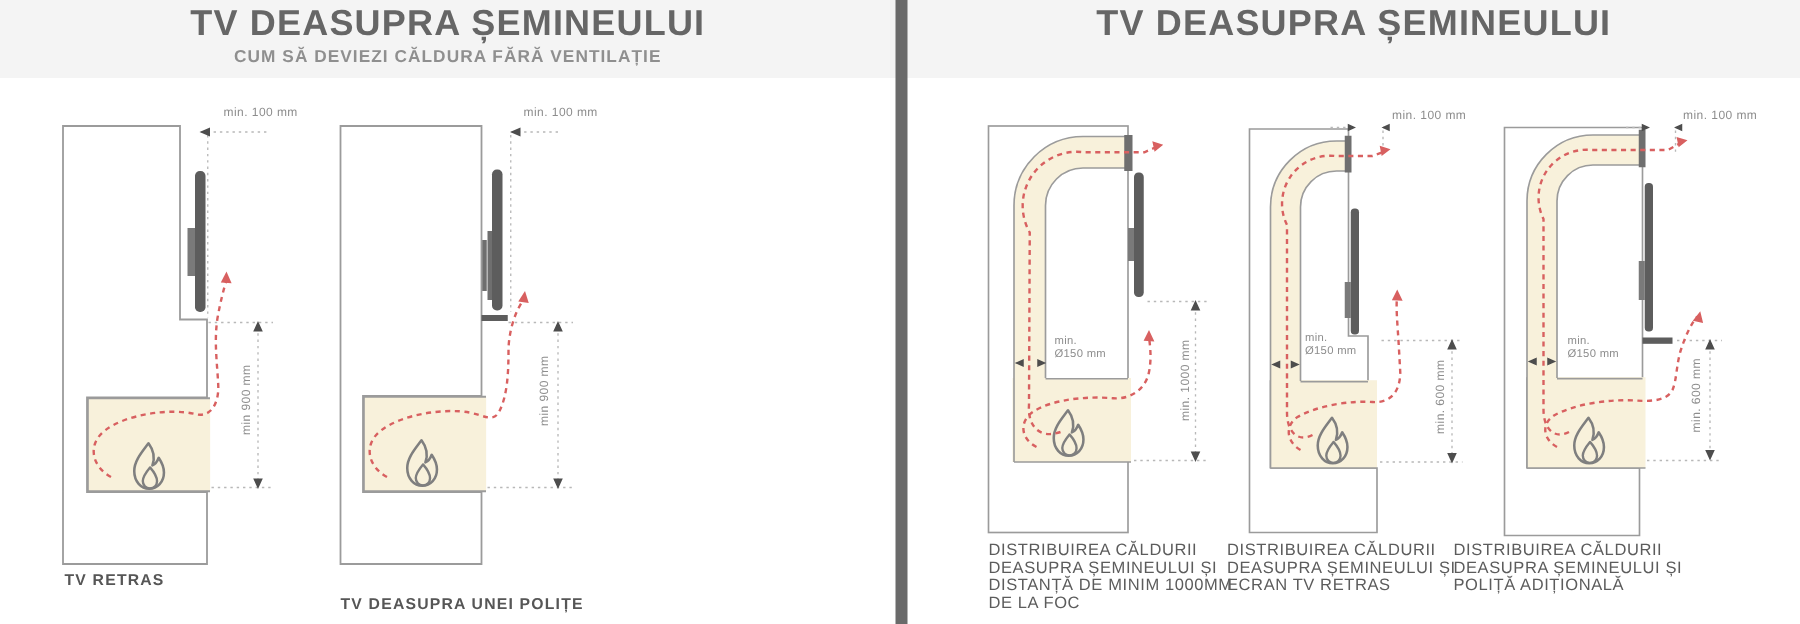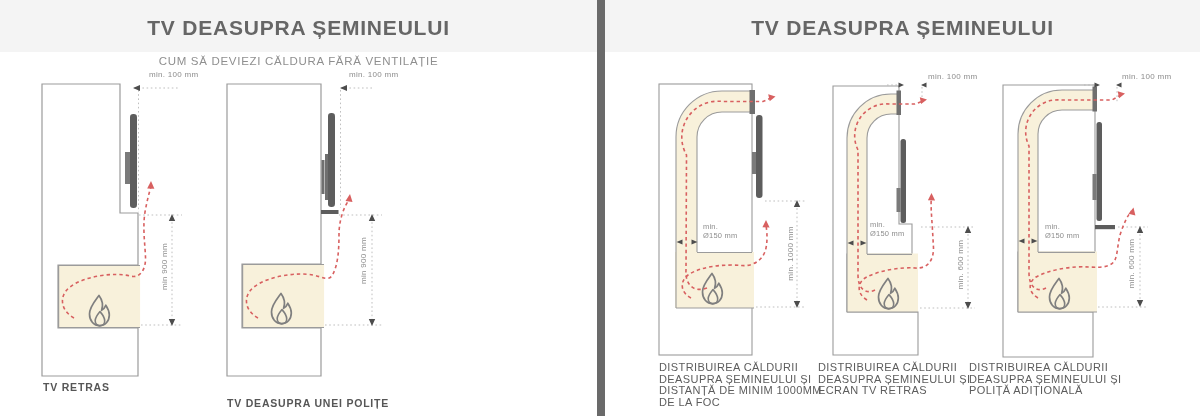--- a/index.html
+++ b/index.html
@@ -7,22 +7,22 @@
     width:1200px;height:416px;position:relative;overflow:hidden;
     background:#ffffff;
     font-family:"Liberation Sans", sans-serif;
     -webkit-font-smoothing:antialiased;
   }
   .header-band{position:absolute;left:0;top:0;width:1200px;height:52px;background:#f4f4f4;}
   .divider{position:absolute;top:0;height:416px;width:8px;left:597px;background:#6a6a6a;}
   .panel-head{position:absolute;top:0;height:52px;text-align:center;}
   .panel-head.left{left:0;width:597px;}
   .panel-head.right{left:605px;width:595px;}
-  .title{margin-top:16px;font-size:21px;font-weight:800;color:#666666;letter-spacing:0.8px;}
-  .subtitle{margin-top:15px;font-size:11.5px;font-weight:400;color:#8f8f8f;letter-spacing:0.7px;}
+  .title{margin-top:2px;font-size:24px;font-weight:800;color:#666666;letter-spacing:0.8px;}
+  .subtitle{margin-top:2px;font-size:11.5px;font-weight:700;color:#8f8f8f;letter-spacing:0.7px;}
   svg.diagram{position:absolute;}
   .dim-label{position:absolute;font-size:8px;color:#8d8d8d;letter-spacing:0.3px;white-space:nowrap;}
   .dim-label.vert{width:90px;text-align:center;transform:rotate(-90deg);}
   .duct-label{position:absolute;font-size:7.5px;line-height:8.5px;color:#8d8d8d;letter-spacing:0.2px;}
   .cap-small{position:absolute;font-size:10.5px;font-weight:700;color:#565656;letter-spacing:0.8px;}
   .cap-right{position:absolute;font-size:11px;line-height:11.5px;font-weight:400;color:#5c5c5c;letter-spacing:0.4px;}
 </style>
 </head>
 <body>
 

